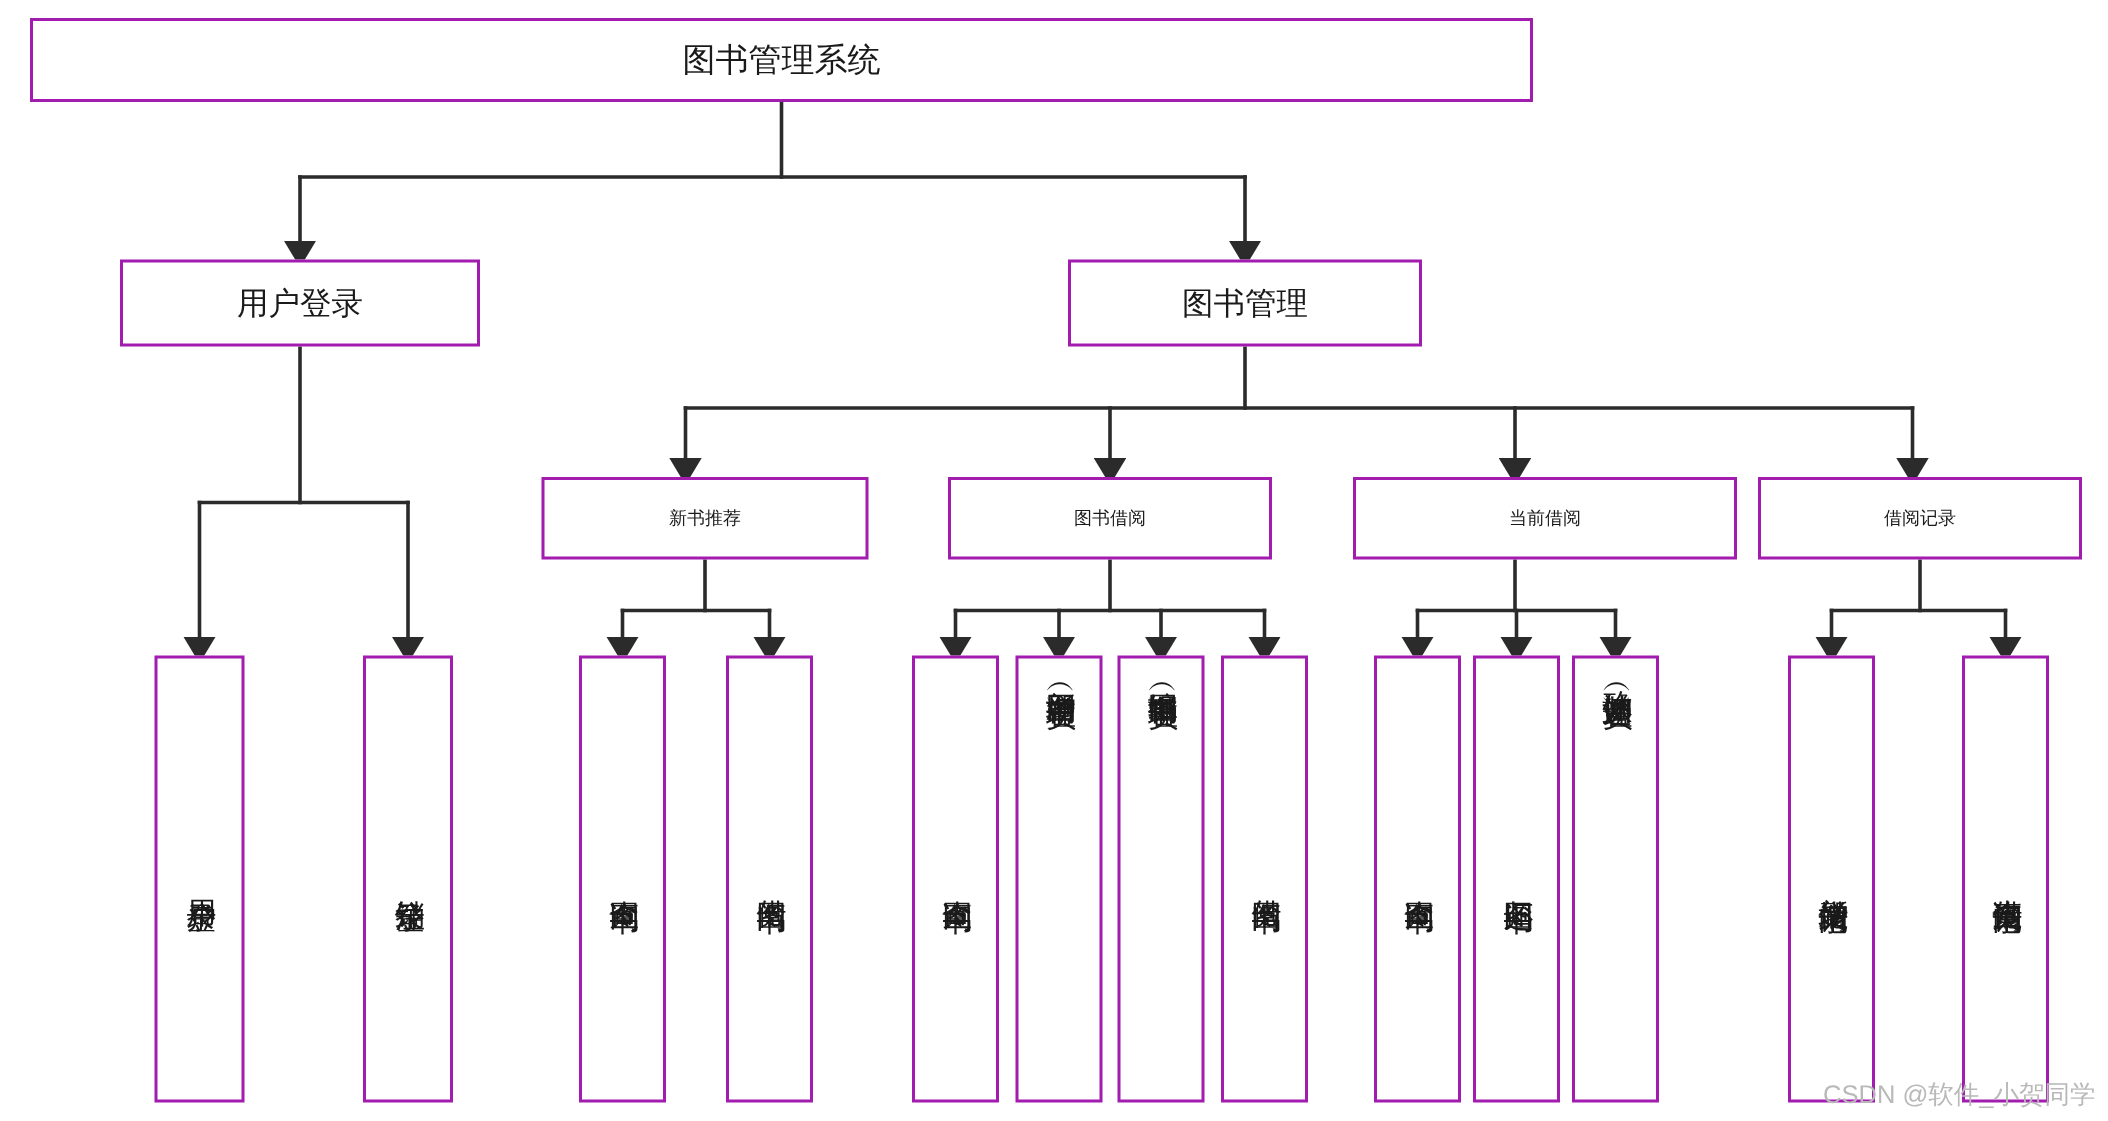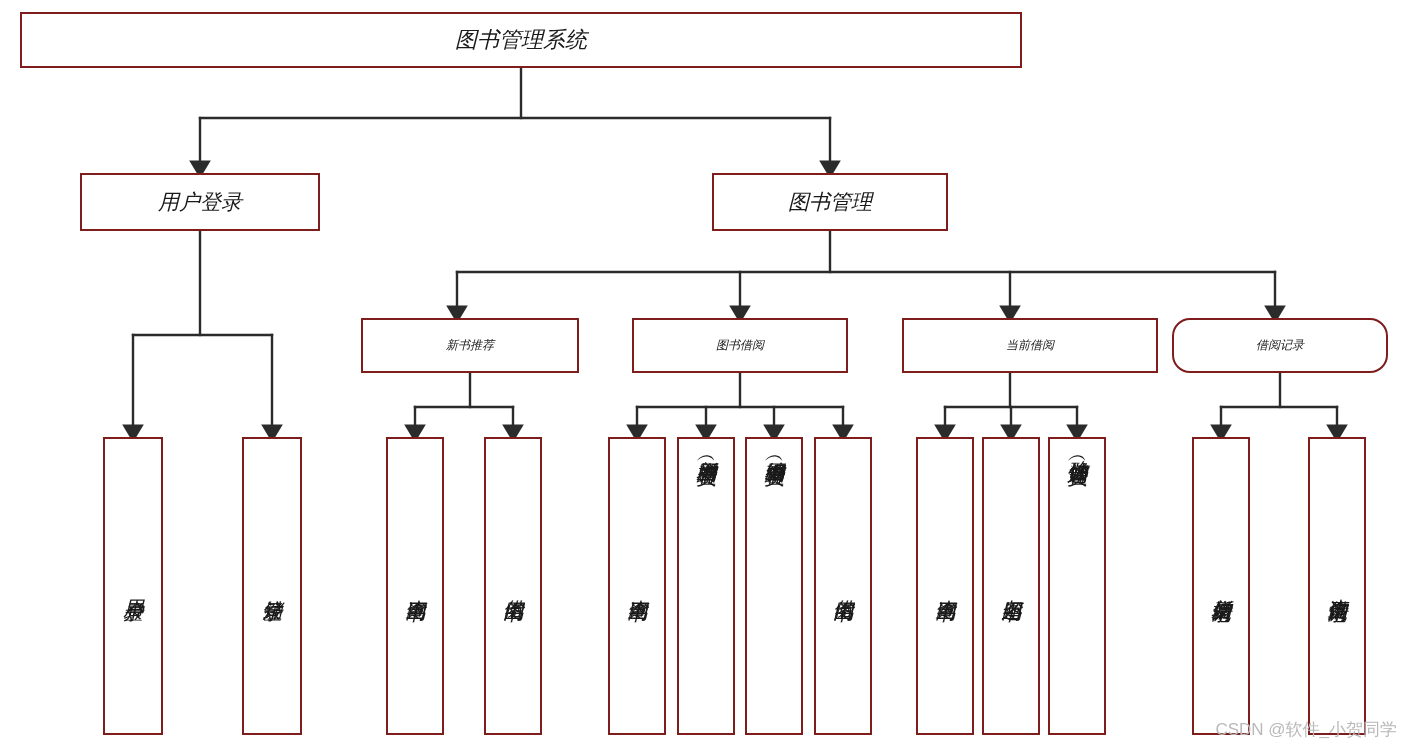--- a/index.html
+++ b/index.html
@@ -21,29 +21,28 @@
     position: absolute;
     left: 0;
     top: 0;
     width: 1405px;
     height: 747px;
     pointer-events: none;
   }
   .node {
     position: absolute;
     box-sizing: border-box;
-    border: 2px solid #7f1d1d;
+    border: 2px solid #a21caf;
     background: #ffffff;
     display: flex;
     align-items: center;
     justify-content: center;
     text-align: center;
     color: #1a1a1a;
     z-index: 2;
-    font-style: italic;
   }
   .node.root {
     font-size: 22px;
   }
   .node.level1 {
     font-size: 21px;
   }
   .node.level2 {
     font-size: 12px;
   }
@@ -142,21 +141,21 @@
 
   <div class="node level2" style="left: 361px; top: 318px; width: 218px; height: 55px;">
     <span>新书推荐</span>
   </div>
   <div class="node level2" style="left: 632px; top: 318px; width: 216px; height: 55px;">
     <span>图书借阅</span>
   </div>
   <div class="node level2" style="left: 902px; top: 318px; width: 256px; height: 55px;">
     <span>当前借阅</span>
   </div>
-  <div class="node level2" style="left: 1172px; top: 318px; width: 216px; height: 55px; border-radius: 18px;">
+  <div class="node level2" style="left: 1172px; top: 318px; width: 216px; height: 55px;">
     <span>借阅记录</span>
   </div>
 
   <div class="node leaf" style="left: 103px; top: 437px; width: 60px; height: 298px;">
     <span class="leaf-inner">
         <span class="vtext">用户登录</span>
       </span>
   </div>
   <div class="node leaf" style="left: 242px; top: 437px; width: 60px; height: 298px;">
     <span class="leaf-inner">

